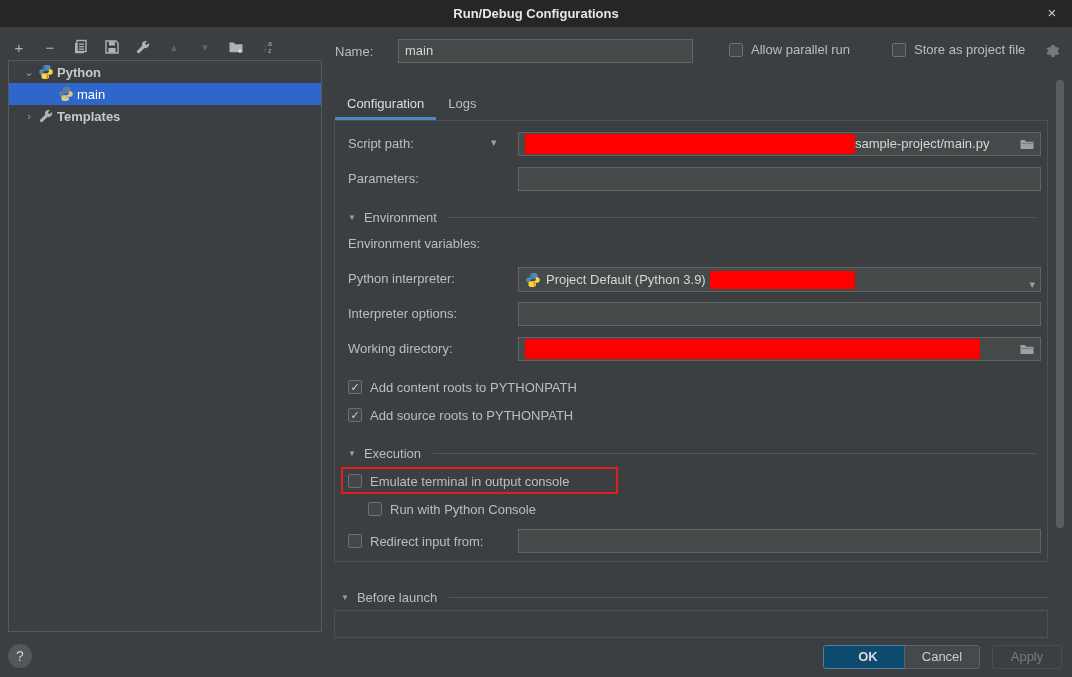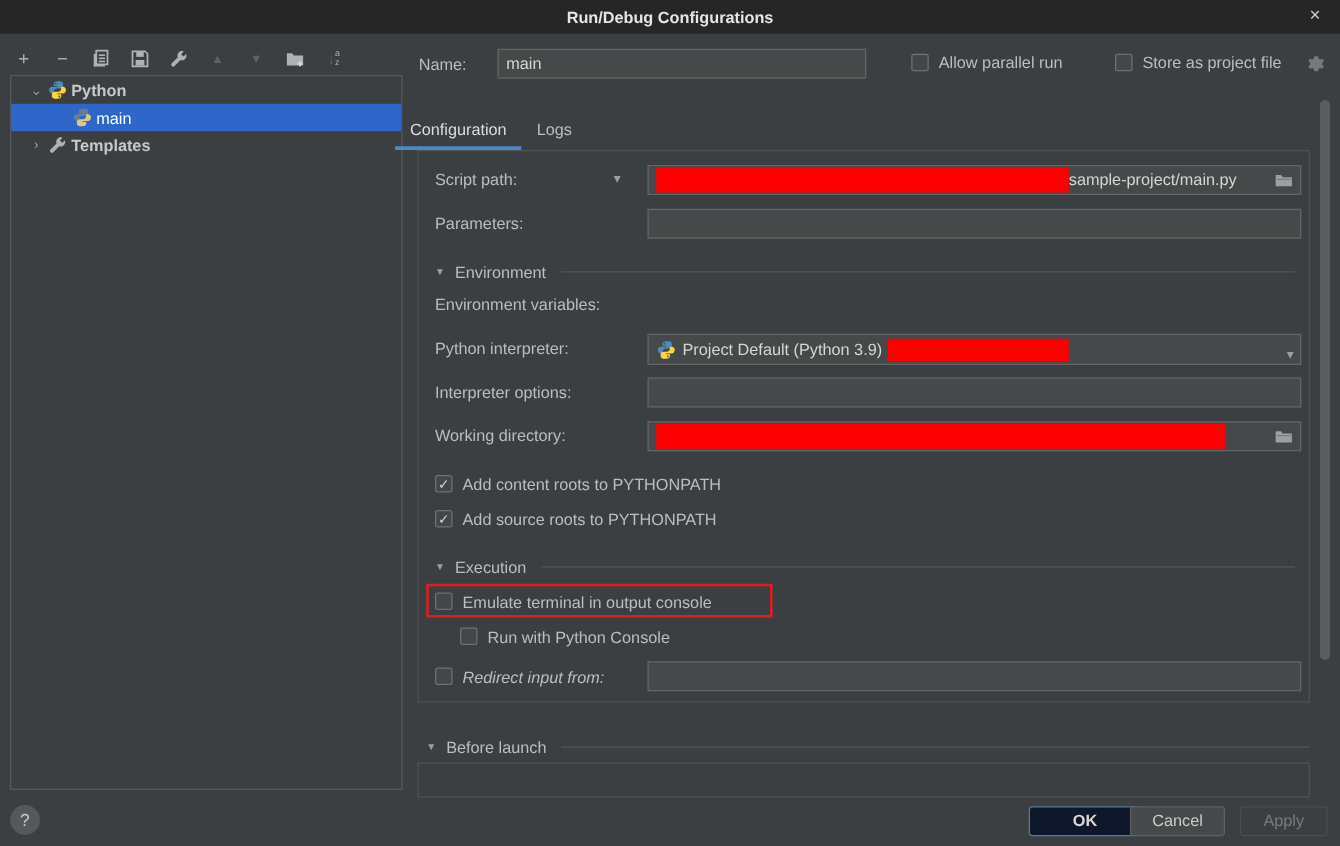--- a/index.html
+++ b/index.html
@@ -34,21 +34,21 @@
   .name-label { position:absolute; left:335px; top:44px; }
   .field { background:#45494a; border:1px solid #646464; color:#d6d6d6; height:24px; line-height:22px; padding:0 6px; font-size:13px; }
   .name-field { position:absolute; left:398px; top:39px; width:295px; }
   .cb { width:14px; height:14px; border:1px solid #6e7173; border-radius:2px; background:#43474a; display:inline-flex; align-items:center; justify-content:center; color:#d4d4d4; font-size:11px; flex:0 0 14px; cursor:pointer; }
   .cb-row { display:flex; align-items:center; gap:8px; cursor:default; }
   .hdr-cb-parallel { position:absolute; left:729px; top:42px; }
   .hdr-cb-store { position:absolute; left:892px; top:42px; }
   .hdr-gear { position:absolute; left:1044px; top:43px; }
 
   
-  .tabs { position:absolute; left:316px; top:90px; height:30px; display:flex; }
+  .tabs { position:absolute; left:335px; top:90px; height:30px; display:flex; }
   .tab { padding:0 12px; height:30px; line-height:28px; color:#bdbdbd; cursor:pointer; border-bottom:3px solid transparent; }
   .tab.active { color:#dddddd; border-bottom:3px solid #4a88c7; }
 
   
   .panel { position:absolute; left:334px; top:120px; width:714px; height:442px; border:1px solid #515151; }
   .row-label { position:absolute; left:13px; line-height:24px; color:#bdbdbd; white-space:nowrap; }
   .f { position:absolute; left:183px; width:523px; }
   .f-inner { display:flex; align-items:center; height:22px; }
   .redact { background:#fe0000; height:20px; }
   .drop-arrow { color:#9da0a2; font-size:11px; }
@@ -63,21 +63,21 @@
   .bl-hdr { position:absolute; left:341px; top:588px; width:707px; height:18px; display:flex; align-items:center; gap:8px; color:#bdbdbd; }
   .bl-hdr .line { flex:1; height:1px; background:#535759; margin-left:4px; }
   .bl-box { position:absolute; left:334px; top:610px; width:714px; height:28px; border:1px solid #515151; }
 
   
   .vscroll { position:absolute; left:1056px; top:80px; width:8px; height:448px; background:#5a5d5f; border-radius:4px; }
 
   
   .help-btn { position:absolute; left:8px; top:644px; width:24px; height:24px; border-radius:50%; background:#54585a; color:#c9c9c9; display:flex; align-items:center; justify-content:center; font-size:14px; cursor:pointer; }
   .btn { position:absolute; top:645px; height:24px; border-radius:3px; font-size:13px; text-align:center; line-height:22px; cursor:pointer; }
-  .btn-ok { left:823px; width:90px; background:#0f172a; border:1px solid #537aa2; color:#d9d9d9; font-weight:bold; }
+  .btn-ok { left:823px; width:90px; background:#0c4a6e; border:1px solid #537aa2; color:#d9d9d9; font-weight:bold; }
   .btn-cancel { left:904px; width:76px; background:#45494a; border:1px solid #5e6163; color:#cccccc; }
   .btn-apply { left:992px; width:70px; background:transparent; border:1px solid #4b4e50; color:#787b7d; cursor:default; }
 
   .ico-16 { width:16px; height:16px; display:inline-block; }
   .sort-letters { display:flex; flex-direction:column; font-size:7px; line-height:7px; color:#afb1b3; }
 </style>
 </head>
 <body>
 
 <div class="app">
@@ -261,21 +261,21 @@
     <div class="cb-row p-cb-row" style="top:350px;">
       <span class="cb"></span>
       <span class="lbl">Emulate terminal in output console</span>
     </div>
 
     <div class="cb-row p-cb-row" style="top:378px;padding-left:20px;">
       <span class="cb"></span>
       <span class="lbl">Run with Python Console</span>
     </div>
 
-    <div class="cb-row p-cb-row" style="top:410px;font-style:italic;">
+    <div class="cb-row p-cb-row" style="top:410px;">
       <span class="cb"></span>
       <span class="lbl">Redirect input from:</span>
     </div>
     <div class="field f" style="top:408px;"></div>
   </div>
 
   <div class="vscroll"></div>
 
   <div class="bl-hdr">
     <span class="tri" style="font-size:8px;">▼</span>

